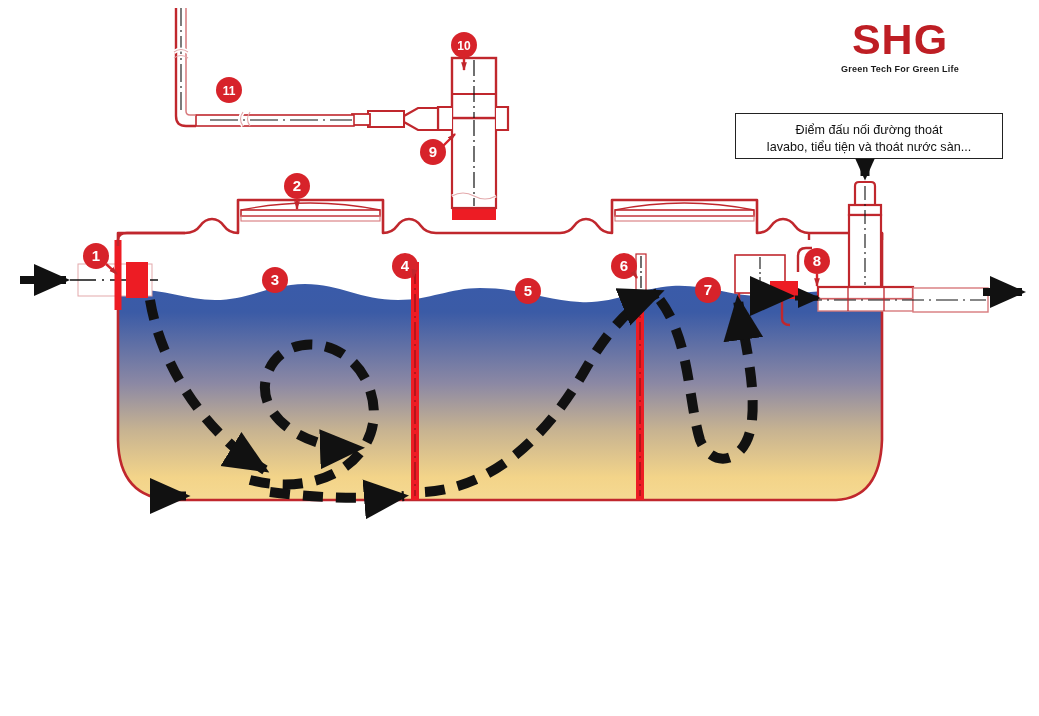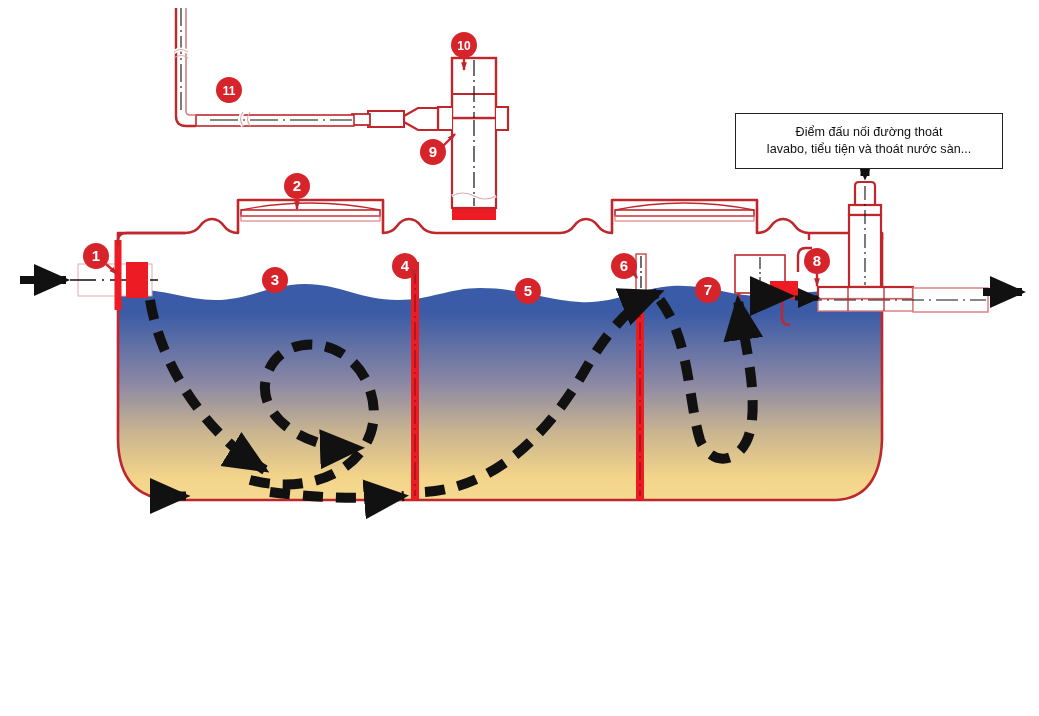--- a/index.html
+++ b/index.html
@@ -37,25 +37,25 @@
     font-weight: 700;
     font-size: 9px;
     letter-spacing: 0.2px;
     color: #1a1a1a;
   }
 
   
   .callout-box {
     position: absolute;
     left: 735px; top: 113px;
-    width: 268px; height: 56px;
+    width: 268px; height: 46px;
     border: 1.5px solid #222;
     background: #fff;
     display: flex;
-    align-items: center;
+    align-items: flex-end;
     justify-content: center;
     text-align: center;
     padding: 2px 16px;
   }
   .callout-text {
     font-size: 12.6px;
     line-height: 1.35;
     color: #111;
     white-space: pre-line;
   }
@@ -332,20 +332,24 @@
         <path d="M464,58 L464,70" stroke="#D7232A" stroke-width="2.4" fill="none" marker-end="url(#arrowRedSm)"></path>
       </g>
 
       <g>
         <circle cx="229" cy="90" r="13" fill="#D7232A"></circle>
         <text class="cnum" x="229" y="95" font-size="12">11</text>
       </g>
     </g>
   </svg>
 
+  <div class="logo-wrap">
+    <div class="logo-text">SHG</div>
+    <div class="logo-tag">Green Tech For Green Life</div>
+  </div>
 
   <div class="callout-box">
     <div class="callout-text">Điểm đấu nối đường thoát
 lavabo, tiểu tiện và thoát nước sàn...</div>
   </div>
 
   <div class="legend">
 
     
 

